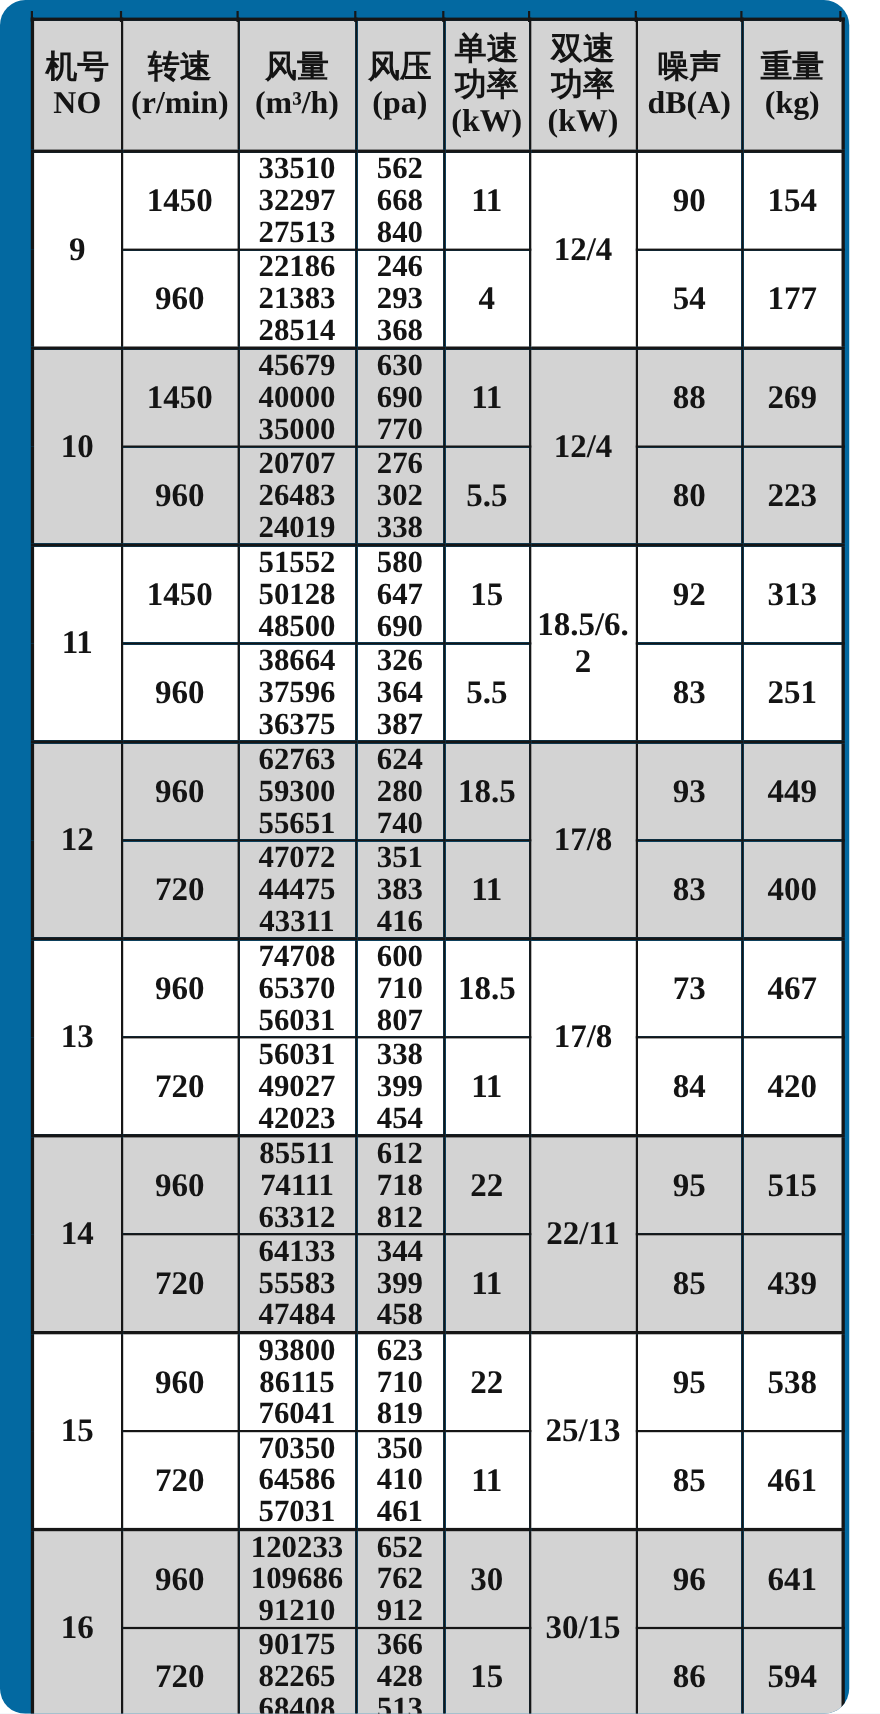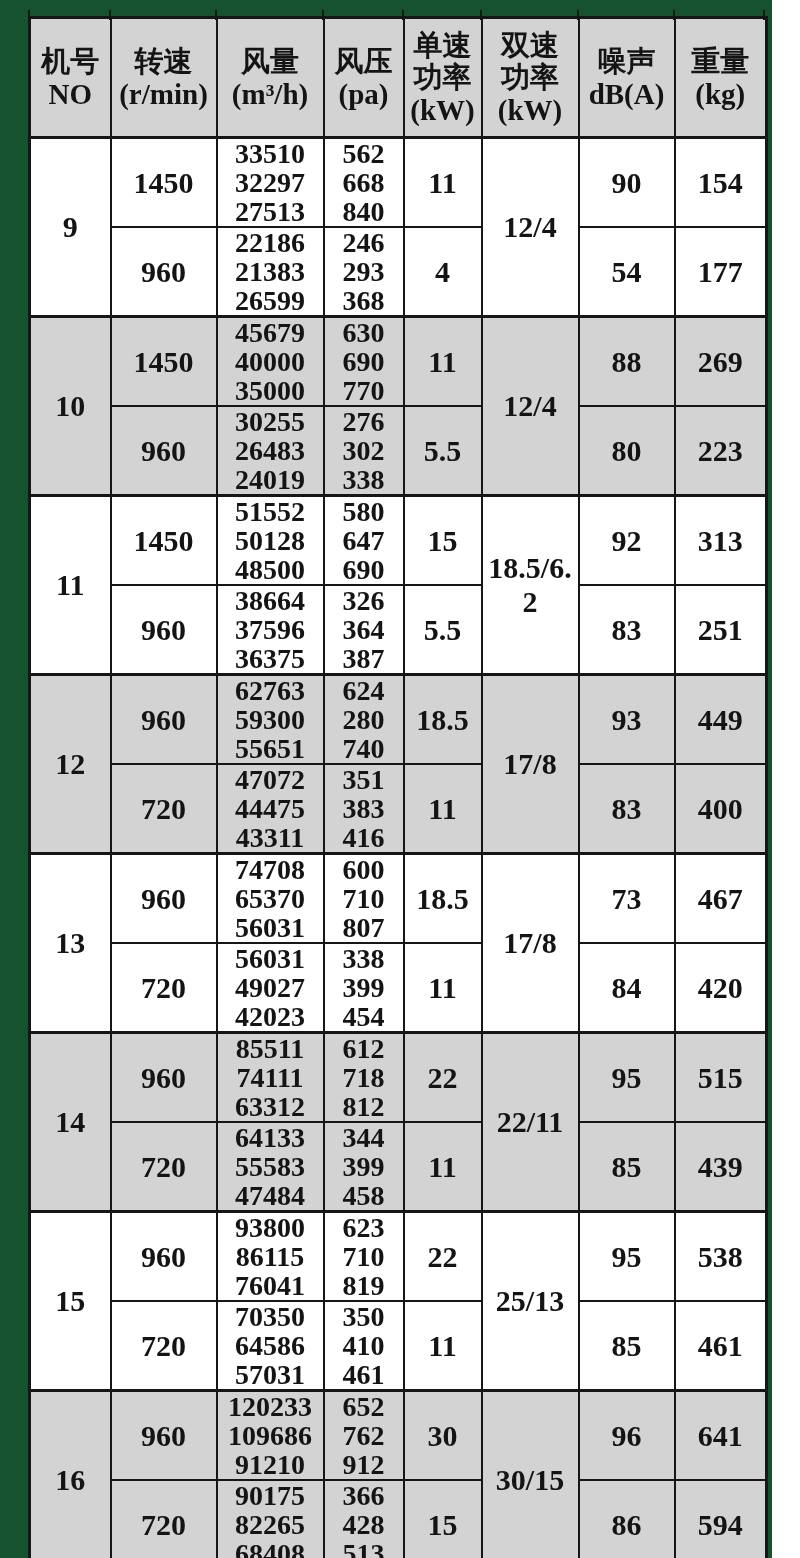--- a/index.html
+++ b/index.html
@@ -6,22 +6,23 @@
     margin: 0;
     padding: 0;
     background: #ffffff;
     width: 800px;
     font-family: "Liberation Serif", "DejaVu Serif", serif;
   }
   .page {
     position: relative;
     width: 772px;
     height: 1558px;
-    background: #14532d;
+    background: #0369a1;
     overflow: hidden;
+    border-radius: 23px;
   }
   .table-wrap {
     position: absolute;
     left: 28px;
     top: 16px;
     width: 737px;
   }
   table.spec {
     border-collapse: collapse;
     table-layout: fixed;
@@ -122,21 +123,21 @@
 840</td>
     <td>11</td>
     <td class="dual-power" rowspan="2">12/4</td>
     <td>90</td>
     <td>154</td>
   </tr>
   <tr>
     <td>960</td>
     <td class="multi">22186
 21383
-26599</td>
+28514</td>
     <td class="multi">246
 293
 368</td>
     <td>4</td>
     <td>54</td>
     <td>177</td>
   </tr>
 
   <tr class="section-start shaded">
     <td class="machine-no" rowspan="2">10</td>
@@ -147,21 +148,21 @@
     <td class="multi">630
 690
 770</td>
     <td>11</td>
     <td class="dual-power" rowspan="2">12/4</td>
     <td>88</td>
     <td>269</td>
   </tr>
   <tr class="shaded">
     <td>960</td>
-    <td class="multi">30255
+    <td class="multi">20707
 26483
 24019</td>
     <td class="multi">276
 302
 338</td>
     <td>5.5</td>
     <td>80</td>
     <td>223</td>
   </tr>
 

